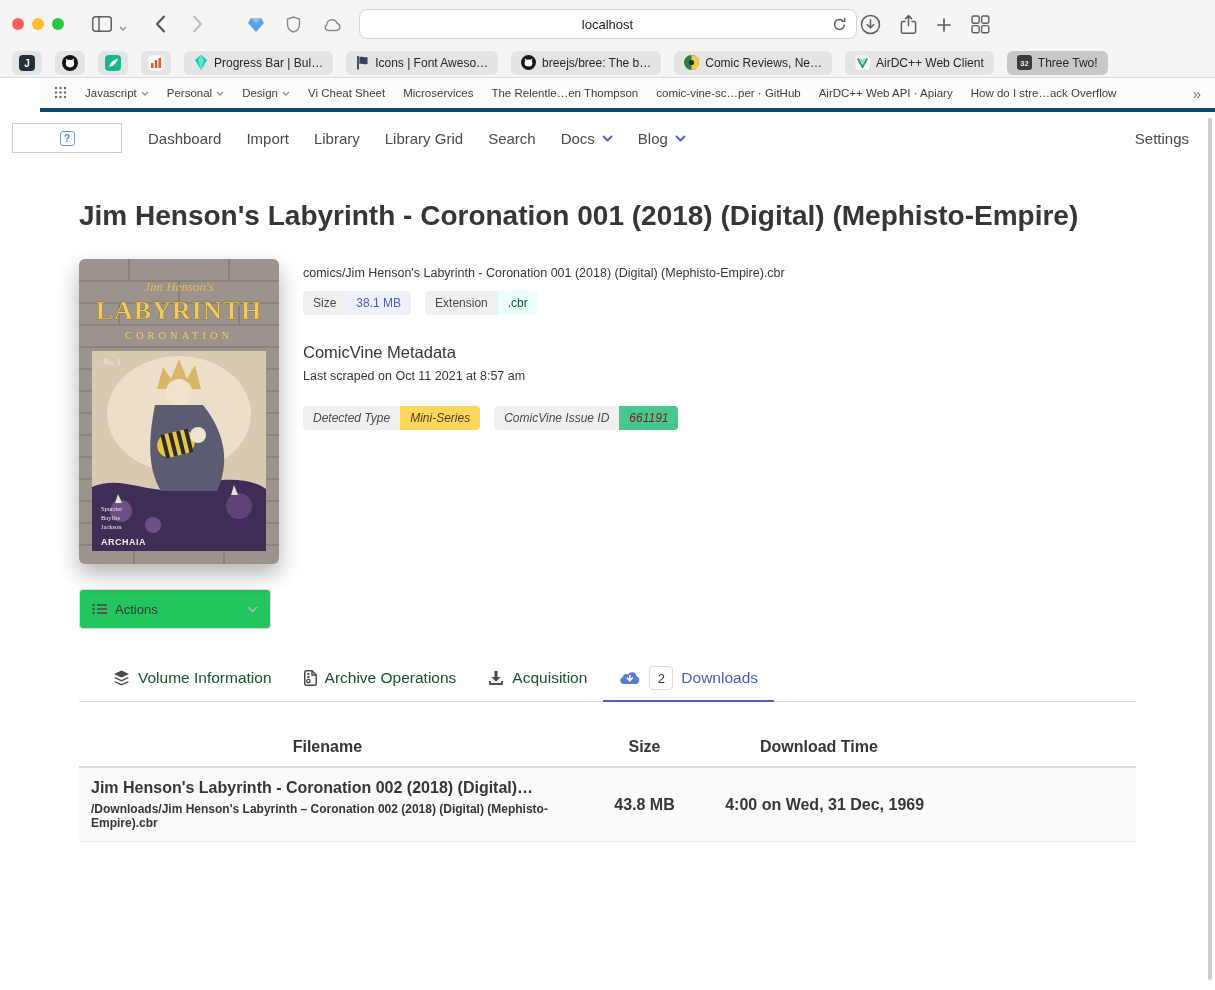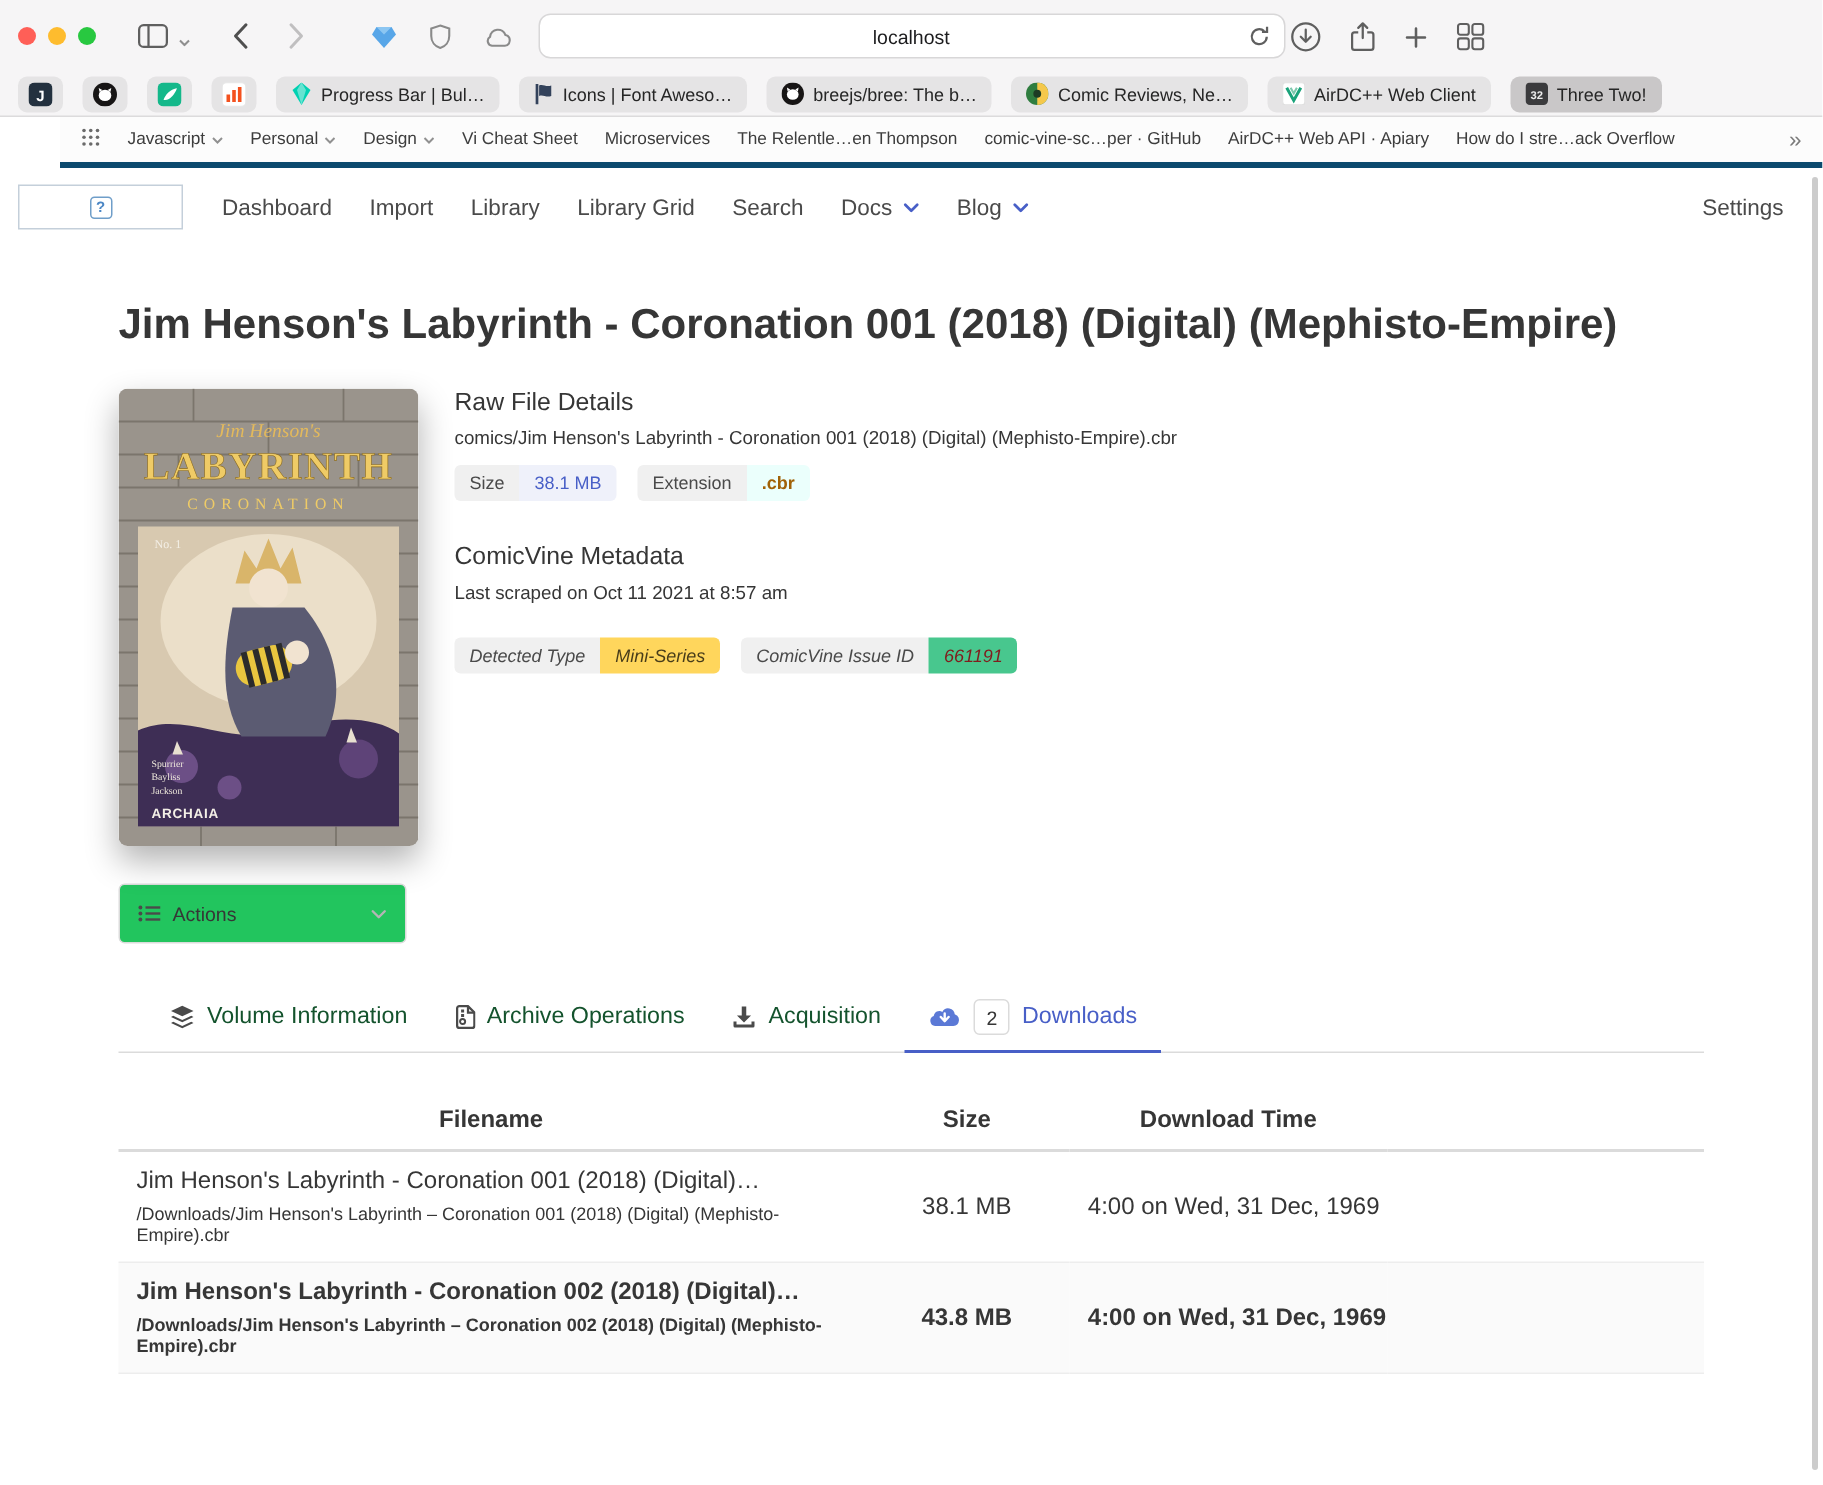--- a/index.html
+++ b/index.html
@@ -50,21 +50,21 @@
   .cover{width:200px;height:305px;border-radius:6px;overflow:hidden;flex-shrink:0;
     box-shadow:0 10px 22px rgba(0,0,0,0.3);}
   .details h2{font-size:16.5px;font-weight:400;color:#363636;}
   .file-path{font-size:12.5px;color:#363636;margin-top:7px;}
   .tag-row{display:flex;gap:14px;margin-top:11px;}
   .tag-group{display:inline-flex;}
   .tag{height:24px;display:inline-flex;align-items:center;padding:0 10px;font-size:12px;
     background:#f0f0f0;color:#4a4a4a;border-radius:4px 0 0 4px;white-space:nowrap;}
   .tag.value{border-radius:0 4px 4px 0;}
   .tag.link-light{background:#eff1fa;color:#485fc7;}
-  .tag.primary-light{background:#ebfffc;color:#a16207;font-weight:bold;}
+  .tag.primary-light{background:#ebfffc;color:#14532d;}
   .tag.warning{background:#ffd65c;color:rgba(0,0,0,0.72);}
   .tag.success{background:#48c78e;color:#7f1d1d;}
   .cv{margin-top:28px;}
   .cv .scraped{font-size:12.5px;color:#363636;margin-top:7px;}
   .cv .tag-row{margin-top:23px;font-style:italic;}
 
   .actions-btn{margin-top:25px;width:192px;height:40px;border:1px solid #dbdbdb;border-radius:4px;
     background:#22c55e;display:flex;align-items:center;padding:0 12px;font-size:13px;color:#363636;
     gap:8px;cursor:pointer;font-family:inherit;}
   .actions-chevron{margin-left:auto;display:flex;}
@@ -358,21 +358,20 @@
           <text x="100" y="80" text-anchor="middle" font-family="Liberation Serif, serif" font-size="10.5" letter-spacing="4" fill="#efcb66">CORONATION</text>
           <text x="24" y="106" font-family="Liberation Serif, serif" font-size="8" fill="#f3efe6">No. 1</text>
           <text x="22" y="252" font-family="Liberation Serif, serif" font-size="6.5" fill="#efe9dc">Spurrier</text>
           <text x="22" y="261" font-family="Liberation Serif, serif" font-size="6.5" fill="#efe9dc">Bayliss</text>
           <text x="22" y="270" font-family="Liberation Serif, serif" font-size="6.5" fill="#efe9dc">Jackson</text>
           <text x="22" y="286" font-family="Liberation Sans, sans-serif" font-weight="bold" font-size="9" letter-spacing="0.5" fill="#f3efe6">ARCHAIA</text>
         </svg>
       </div>
 
       <div class="details">
-        <h2>Raw File Details</h2>
         <div class="file-path">comics/Jim Henson's Labyrinth - Coronation 001 (2018) (Digital) (Mephisto-Empire).cbr</div>
         <div class="tag-row">
           <span class="tag-group">
             <span class="tag">Size</span>
             <span class="tag value link-light">38.1 MB</span>
           </span>
           <span class="tag-group">
             <span class="tag">Extension</span>
             <span class="tag value primary-light">.cbr</span>
           </span>
@@ -457,29 +456,20 @@
         </colgroup>
       <thead>
         <tr>
           <th>Filename</th>
           <th>Size</th>
           <th>Download Time</th>
           <th></th>
         </tr>
       </thead>
       <tbody>
-        <tr>
-          <td class="fn">
-            <div>Jim Henson's Labyrinth - Coronation 001 (2018) (Digital)…</div>
-            <div class="fn-path">/Downloads/Jim Henson's Labyrinth – Coronation 001 (2018) (Digital) (Mephisto-Empire).cbr</div>
-          </td>
-          <td class="size-cell">38.1 MB</td>
-          <td class="time-cell">4:00 on Wed, 31 Dec, 1969</td>
-          <td></td>
-        </tr>
         <tr class="striped">
           <td class="fn">
             <div>Jim Henson's Labyrinth - Coronation 002 (2018) (Digital)…</div>
             <div class="fn-path">/Downloads/Jim Henson's Labyrinth – Coronation 002 (2018) (Digital) (Mephisto-Empire).cbr</div>
           </td>
           <td class="size-cell">43.8 MB</td>
           <td class="time-cell">4:00 on Wed, 31 Dec, 1969</td>
           <td></td>
         </tr>
       </tbody>

